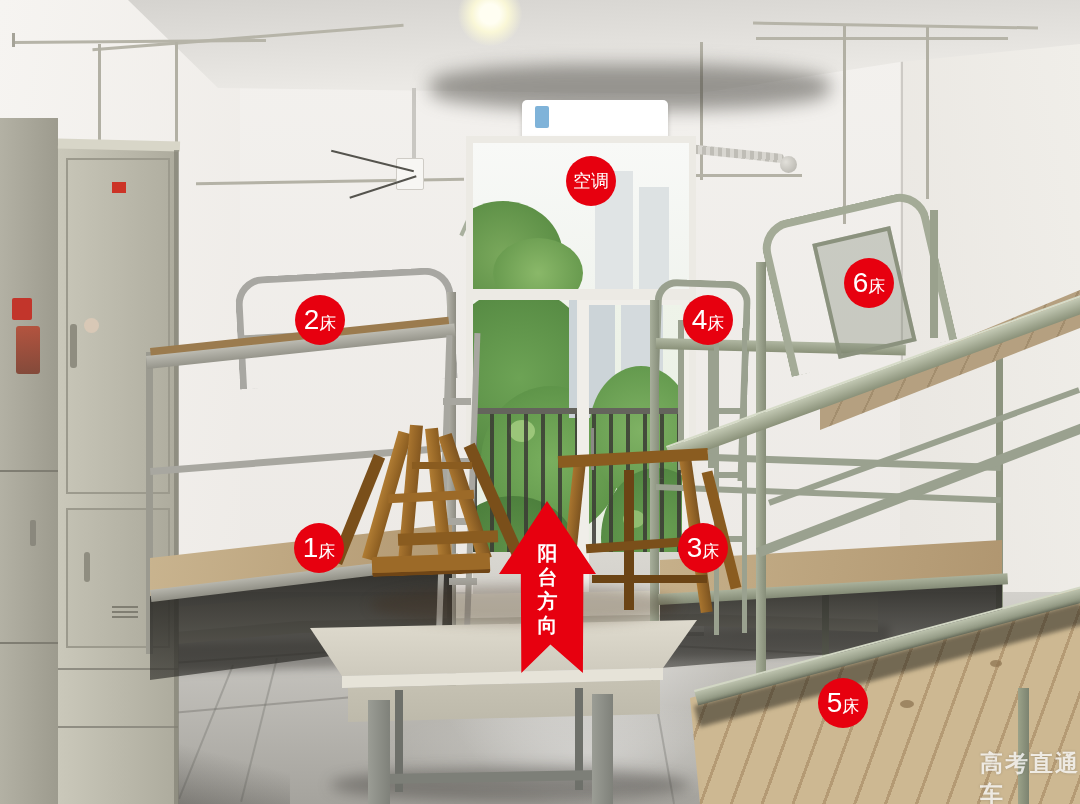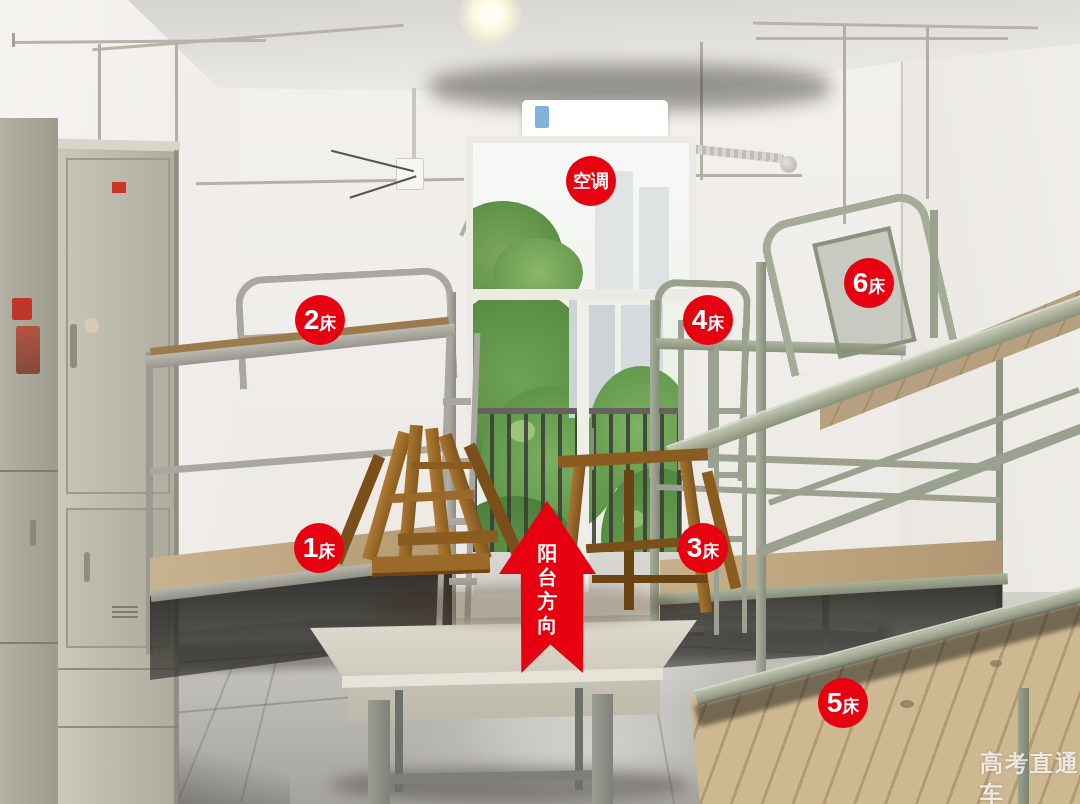--- a/index.html
+++ b/index.html
@@ -1,21 +1,21 @@
 <!DOCTYPE html>
 <html><head>
 <meta charset="utf-8">
 <style>
   html,body{margin:0;padding:0;background:#222;}
   #stage{position:relative;width:1080px;height:804px;overflow:hidden;
          font-family:"Liberation Sans","DejaVu Sans",sans-serif;background:#f1efec;}
   .a{position:absolute;}
   
   .marker{width:50px;height:50px;border-radius:50%;background:#e7000f;color:#fff;
-          display:flex;align-items:center;justify-content:center;font-weight:bold;
+          display:flex;align-items:center;justify-content:center;font-weight:normal;
           z-index:60;line-height:1;}
   .marker .num{font-size:28px;}
   .marker .suffix{font-size:17px;margin-top:6px;}
   .marker.ac{font-size:18px;letter-spacing:0px;}
   .arrow{left:499px;top:501px;width:97px;height:172px;background:#e7000f;z-index:55;
          clip-path:polygon(49.5% 0,100% 42.5%,87% 42.5%,86.5% 100%,53% 83.5%,23% 100%,22.5% 42.5%,0 42.5%);}
   .arrow .txt{position:absolute;left:50%;top:23%;transform:translateX(-50%);
               display:flex;flex-direction:column;color:#fff;font-weight:bold;
               font-size:20px;line-height:24px;text-align:center;}
   .watermark{left:980px;top:748px;font-size:23px;font-weight:bold;letter-spacing:2px;

